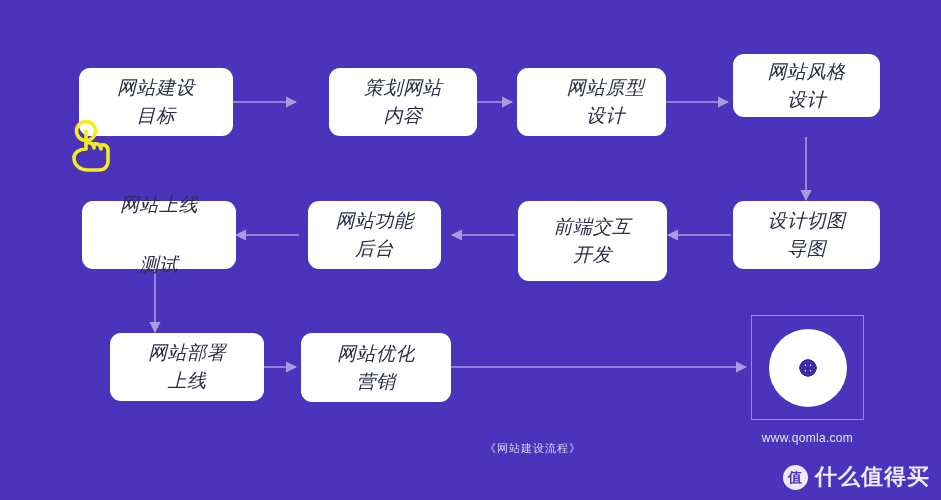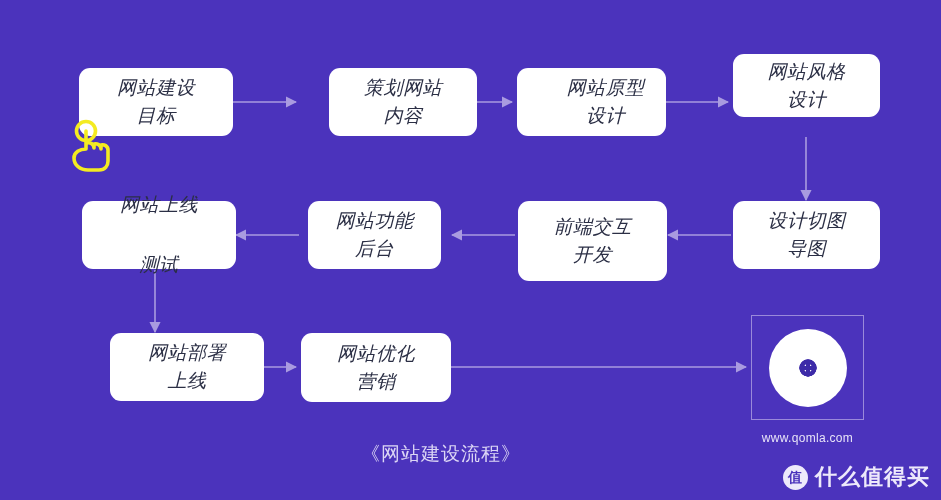--- a/index.html
+++ b/index.html
@@ -75,24 +75,24 @@
     text-align: center;
     color: #E8E4F8;
     font-size: 12px;
     letter-spacing: 0.3px;
     white-space: nowrap;
   }
   
   .caption {
     position: absolute;
     color: #DCD6F5;
-    font-size: 19px;
+    font-size: 11px;
     letter-spacing: 1px;
     white-space: nowrap;
-    text-align: left;
+    text-align: right;
   }
   
   .watermark {
     position: absolute;
     display: flex;
     align-items: center;
     gap: 7px;
     color: #EDE9FB;
     font-size: 22px;
     font-weight: 700;

